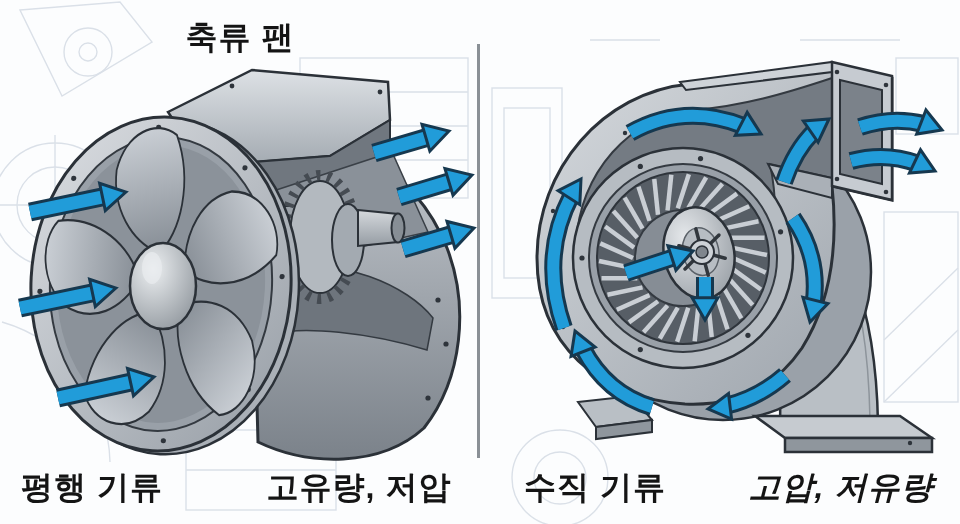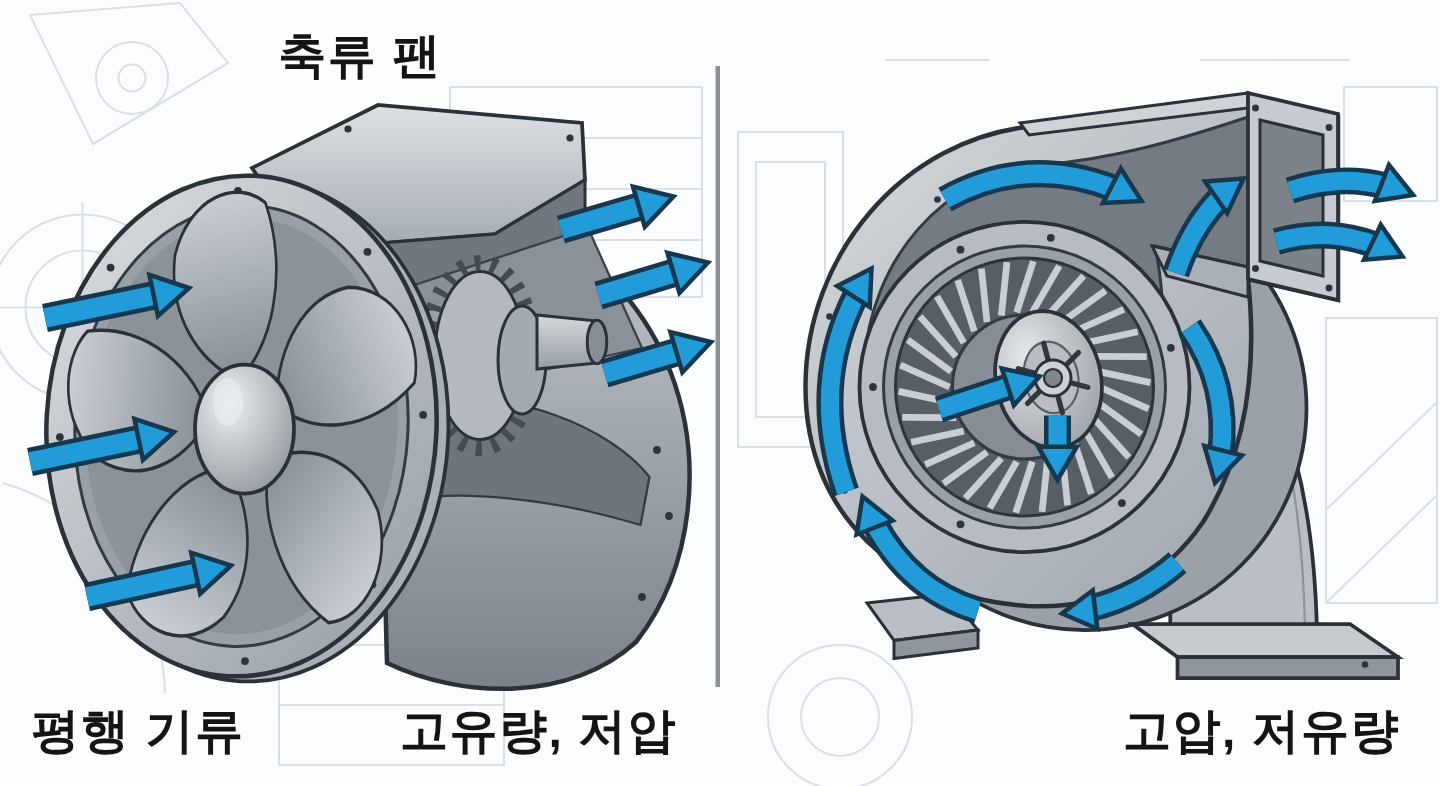--- a/index.html
+++ b/index.html
@@ -9,21 +9,21 @@
   .fan-svg{width:480px;height:524px;}
   #centri-svg{left:480px;}
   .divider{position:absolute;left:477px;top:44px;width:3px;height:414px;background:var(--divider,#8a9096);}
   .cap{position:absolute;font-weight:700;font-size:32px;letter-spacing:1px;color:var(--text,#141414);
     text-align:center;white-space:nowrap;}
   .t-axial{left:118px;top:16px;width:244px;}
   .t-centri{left:610px;top:16px;width:244px;}
   .l-axflow{left:2px;top:466px;width:180px;}
   .l-axspec{left:244px;top:466px;width:230px;}
   .l-ceflow{left:502px;top:466px;width:186px;}
-  .l-cespec{left:726px;top:466px;width:230px;}
+  .l-cespec{left:726px;top:466px;width:230px;font-style:italic;}
   .bp{stroke:var(--blueprint,#d9dfe7);fill:none;stroke-width:1.4;}
 </style>
 </head>
 <body>
 
 <div class="stage" style="background: rgb(252, 253, 254);">
 
   <svg class="bg-svg" width="960" height="524">
     <g class="bp" opacity="0.95">
       <circle cx="55" cy="205" r="62"></circle>
@@ -334,14 +334,15 @@
           <polygon points="225,320 212.1,297.8 237.9,297.8" fill="var(--arrow-fill)" stroke="var(--arrow-outline)" stroke-width="3" stroke-linejoin="miter"></polygon>
         </g>
       </g>
   </svg>
 
   <div class="divider"></div>
 
   <div class="cap t-axial">축류 팬</div>
   <div class="cap l-axflow">평행 기류</div>
   <div class="cap l-axspec">고유량, 저압</div>
+  <div class="cap l-ceflow">수직 기류</div>
   <div class="cap l-cespec">고압, 저유량</div>
 </div>
 
 </body></html>

